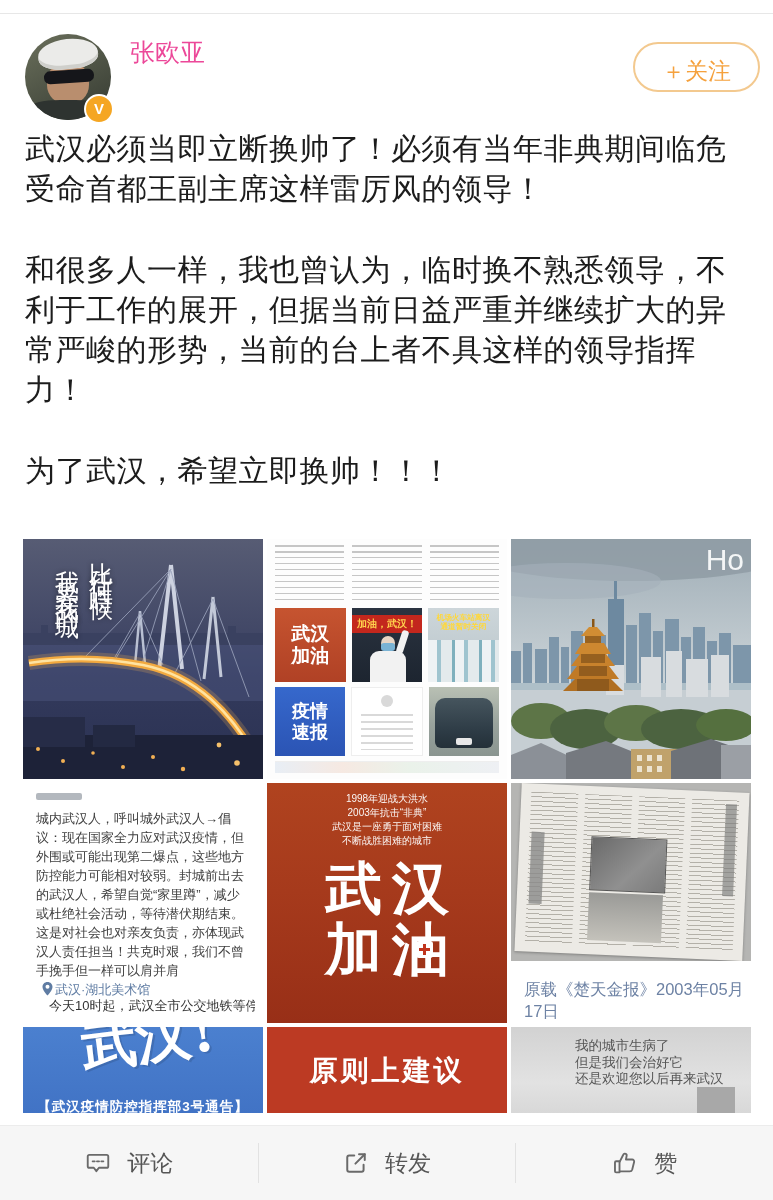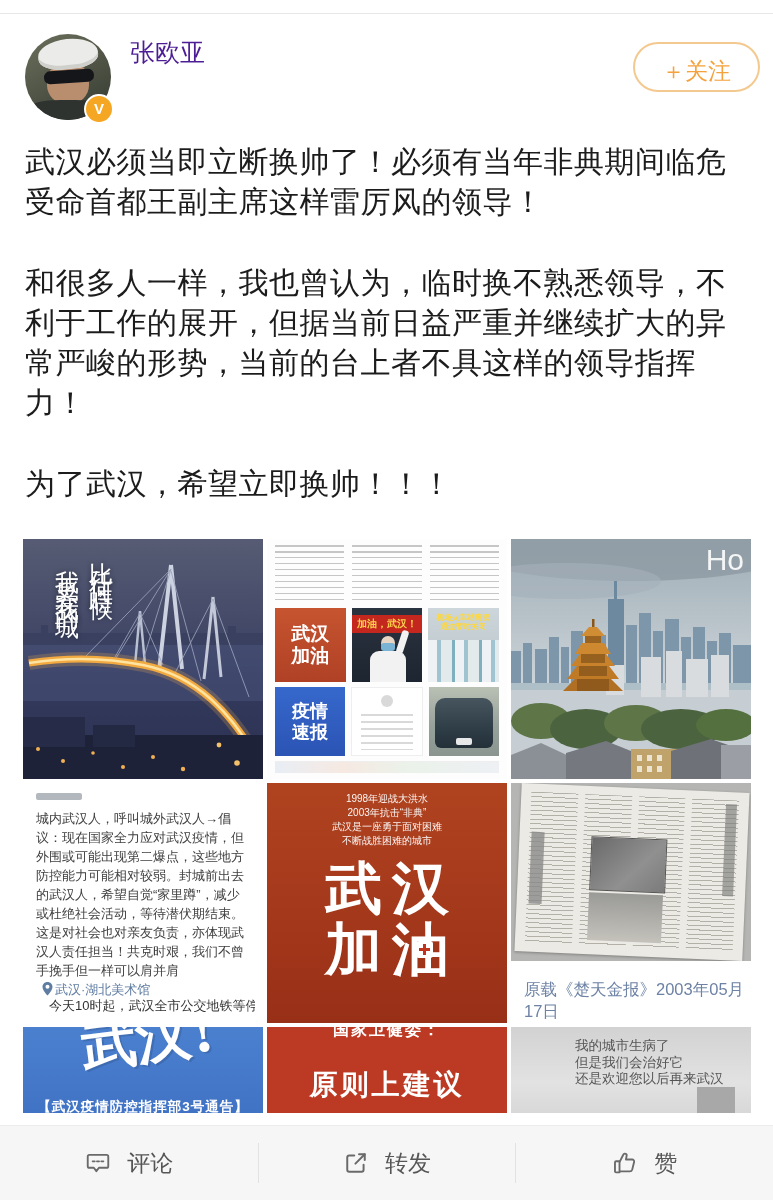--- a/index.html
+++ b/index.html
@@ -11,31 +11,31 @@
   .header{position:absolute;top:32px;left:25px;right:0;height:104px;}
   .avatar{position:absolute;left:0;top:2px;width:86px;height:86px;border-radius:50%;overflow:hidden;
           background:linear-gradient(150deg,#6b705c,#4a4f42 60%,#353a31);}
   .avatar .face{position:absolute;top:28px;left:22px;width:42px;height:42px;background:#b98e6e;border-radius:45%;}
   .avatar .cap{position:absolute;top:5px;left:13px;width:60px;height:30px;background:#ebebe9;
                border-radius:50% 50% 40% 40%;transform:rotate(-6deg);box-shadow:inset 0 -4px 0 #cfcfcb;}
   .avatar .glasses{position:absolute;top:36px;left:19px;width:50px;height:13px;background:#15161a;border-radius:6px;transform:rotate(-4deg);}
   .avatar .jacket{position:absolute;bottom:0;left:4px;right:4px;height:20px;background:#2e3330;border-radius:40% 40% 0 0;}
   .v-badge{position:absolute;left:59px;top:62px;width:26px;height:26px;background:#f5a623;border:2px solid #fff;
            border-radius:50%;color:#fff;font-weight:bold;font-size:15px;line-height:26px;text-align:center;}
-  .username{position:absolute;left:105px;top:4px;font-size:25px;color:#4c1d95;}
+  .username{position:absolute;left:105px;top:4px;font-size:25px;color:#ec4899;}
   .meta{position:absolute;left:105px;top:50px;font-size:19px;color:#9a9a9a;white-space:nowrap;}
   .meta .t{margin-right:14px;}
   .meta .pre{margin-right:6px;}
   .meta .src{color:#62799b;}
   .follow-btn{position:absolute;right:13px;top:10px;height:50px;padding:12px 27px;background:#fff;
               border:2px solid #f3c98f;border-radius:27px;color:#f5a13d;font-size:23px;
               font-family:Liberation Mono, monospace;cursor:pointer;}
 
   
-  .post{position:absolute;left:25px;right:22px;top:142px;}
+  .post{position:absolute;left:25px;right:22px;top:129px;}
   .post p{margin:0 0 41px;font-size:30px;line-height:40px;color:#1c1c1c;letter-spacing:.5px;}
 
   
   .grid{position:absolute;left:23px;top:539px;display:grid;grid-template-columns:repeat(3,240px);
         grid-template-rows:240px 240px 86px;gap:4px;}
   .tile{position:relative;overflow:hidden;background:#eee;}
   .abs{position:absolute;inset:0;width:100%;height:100%;}
 
   
   .bridge{background:linear-gradient(180deg,#575c74 0%,#41476600 0),linear-gradient(180deg,#575c74 0%,#414766 40%,#333a5c 58%,#2a3152 100%);}
@@ -341,21 +341,20 @@
       </div>
       <div class="np-caption">原载《楚天金报》2003年05月17日</div>
     </div>
 
     <div class="tile notice3">
       <div class="n3-big">武汉!</div>
       <div class="n3-cap">【武汉疫情防控指挥部3号通告】</div>
     </div>
 
     <div class="tile nhc">
-      <div class="nhc-l1">国家卫健委：</div>
       <div class="nhc-l2">原则上建议</div>
     </div>
 
     <div class="tile sick">
       <div class="sick-lines">
         <div>我的城市生病了</div>
         <div>但是我们会治好它</div>
         <div>还是欢迎您以后再来武汉</div>
       </div>
       <div class="sick-bld"></div>

